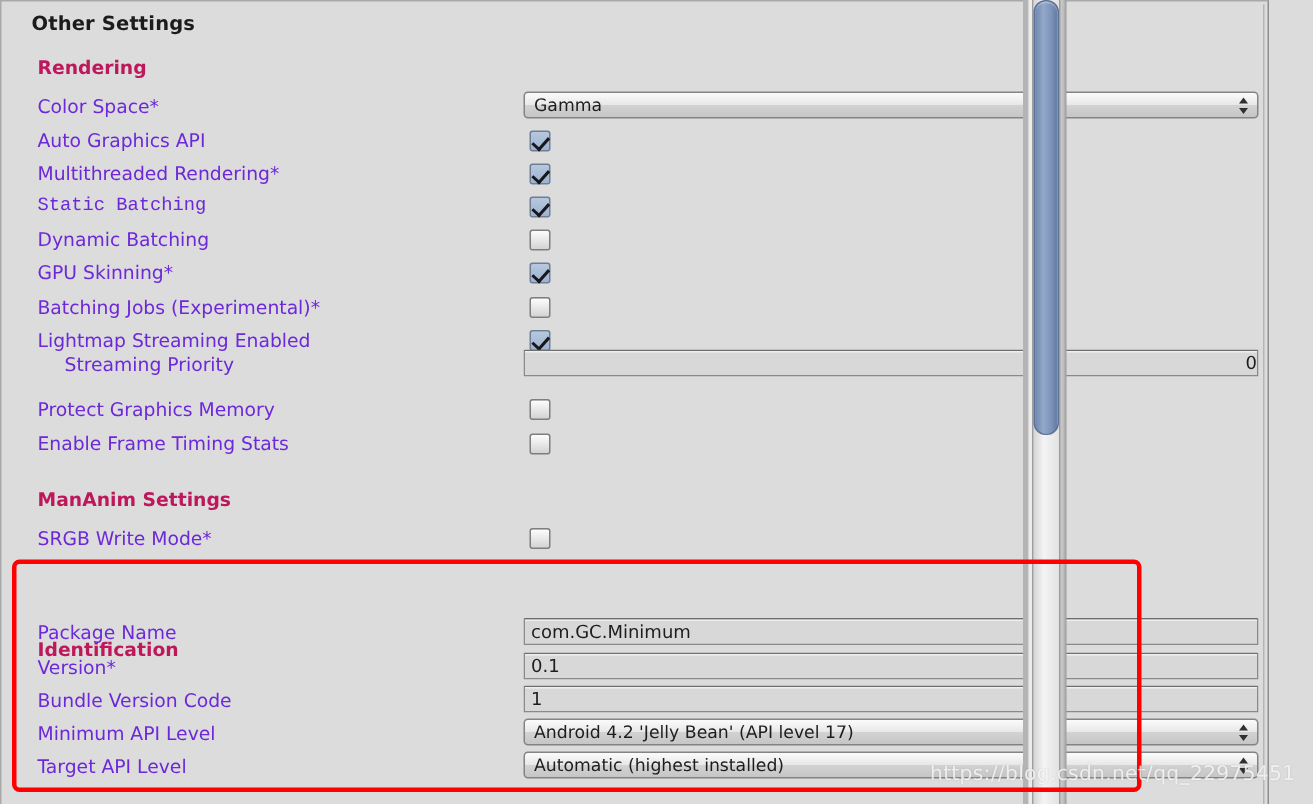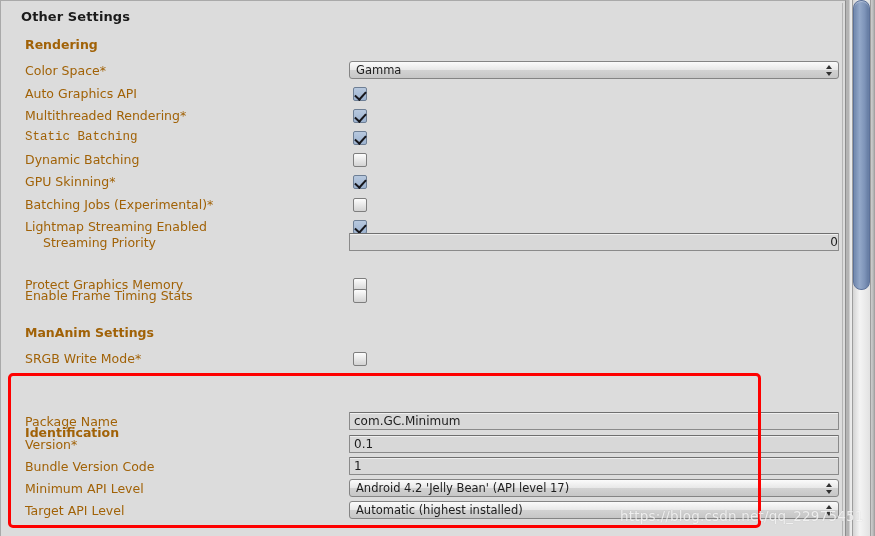--- a/index.html
+++ b/index.html
@@ -8,21 +8,21 @@
   html, body {
     width: 875px;
     height: 536px;
     overflow: hidden;
     background: #dcdcdc;
     font-family: "DejaVu Sans", "Liberation Sans", sans-serif;
   }
 
   #root {
     position: relative;
-    width: 875px;
+    width: 711px;
     height: 536px;
     background: #c8c8c8;
   }
 
   
   .panel {
     position: absolute;
     left: 0; top: 0;
     width: 846px;
     height: 536px;
@@ -46,32 +46,32 @@
     font-size: 13px;
     font-weight: bold;
     color: #1b1b1b;
     white-space: nowrap;
     letter-spacing: .1px;
   }
   .sub-title {
     position: absolute;
     font-size: 12.5px;
     font-weight: bold;
-    color: #a16207;
+    color: #be185d;
     white-space: nowrap;
   }
 
   
   .row { position: absolute; left: 0; width: 846px; height: 22px; }
   .row-label {
     position: absolute;
     left: 24px;
     top: 2px;
     font-size: 12.5px;
-    color: #a16207;
+    color: #6d28d9;
     white-space: nowrap;
   }
   .row-label.indent { left: 42px; }
 
   
   .checkbox {
     position: absolute;
     left: 352px;
     top: 3px;
     width: 14px;
@@ -260,21 +260,21 @@
     <div class="row" style="top:216px;padding-left:44px;">
       <div class="row-label">Lightmap Streaming Enabled</div>
       <div class="checkbox checked"></div>
     </div>
 
     <div class="row" style="top:232px;text-align:right;">
       <div class="row-label indent">Streaming Priority</div>
       <div class="textfield">0</div>
     </div>
 
-    <div class="row" style="top:262px;margin-top:12px;">
+    <div class="row" style="top:262px;">
       <div class="row-label">Protect Graphics Memory</div>
       <div class="checkbox"></div>
     </div>
 
     <div class="row" style="top:285px;">
       <div class="row-label">Enable Frame Timing Stats</div>
       <div class="checkbox"></div>
     </div>
 
     <div class="sub-title" style="left:24px; top:324px;">ManAnim Settings</div>

